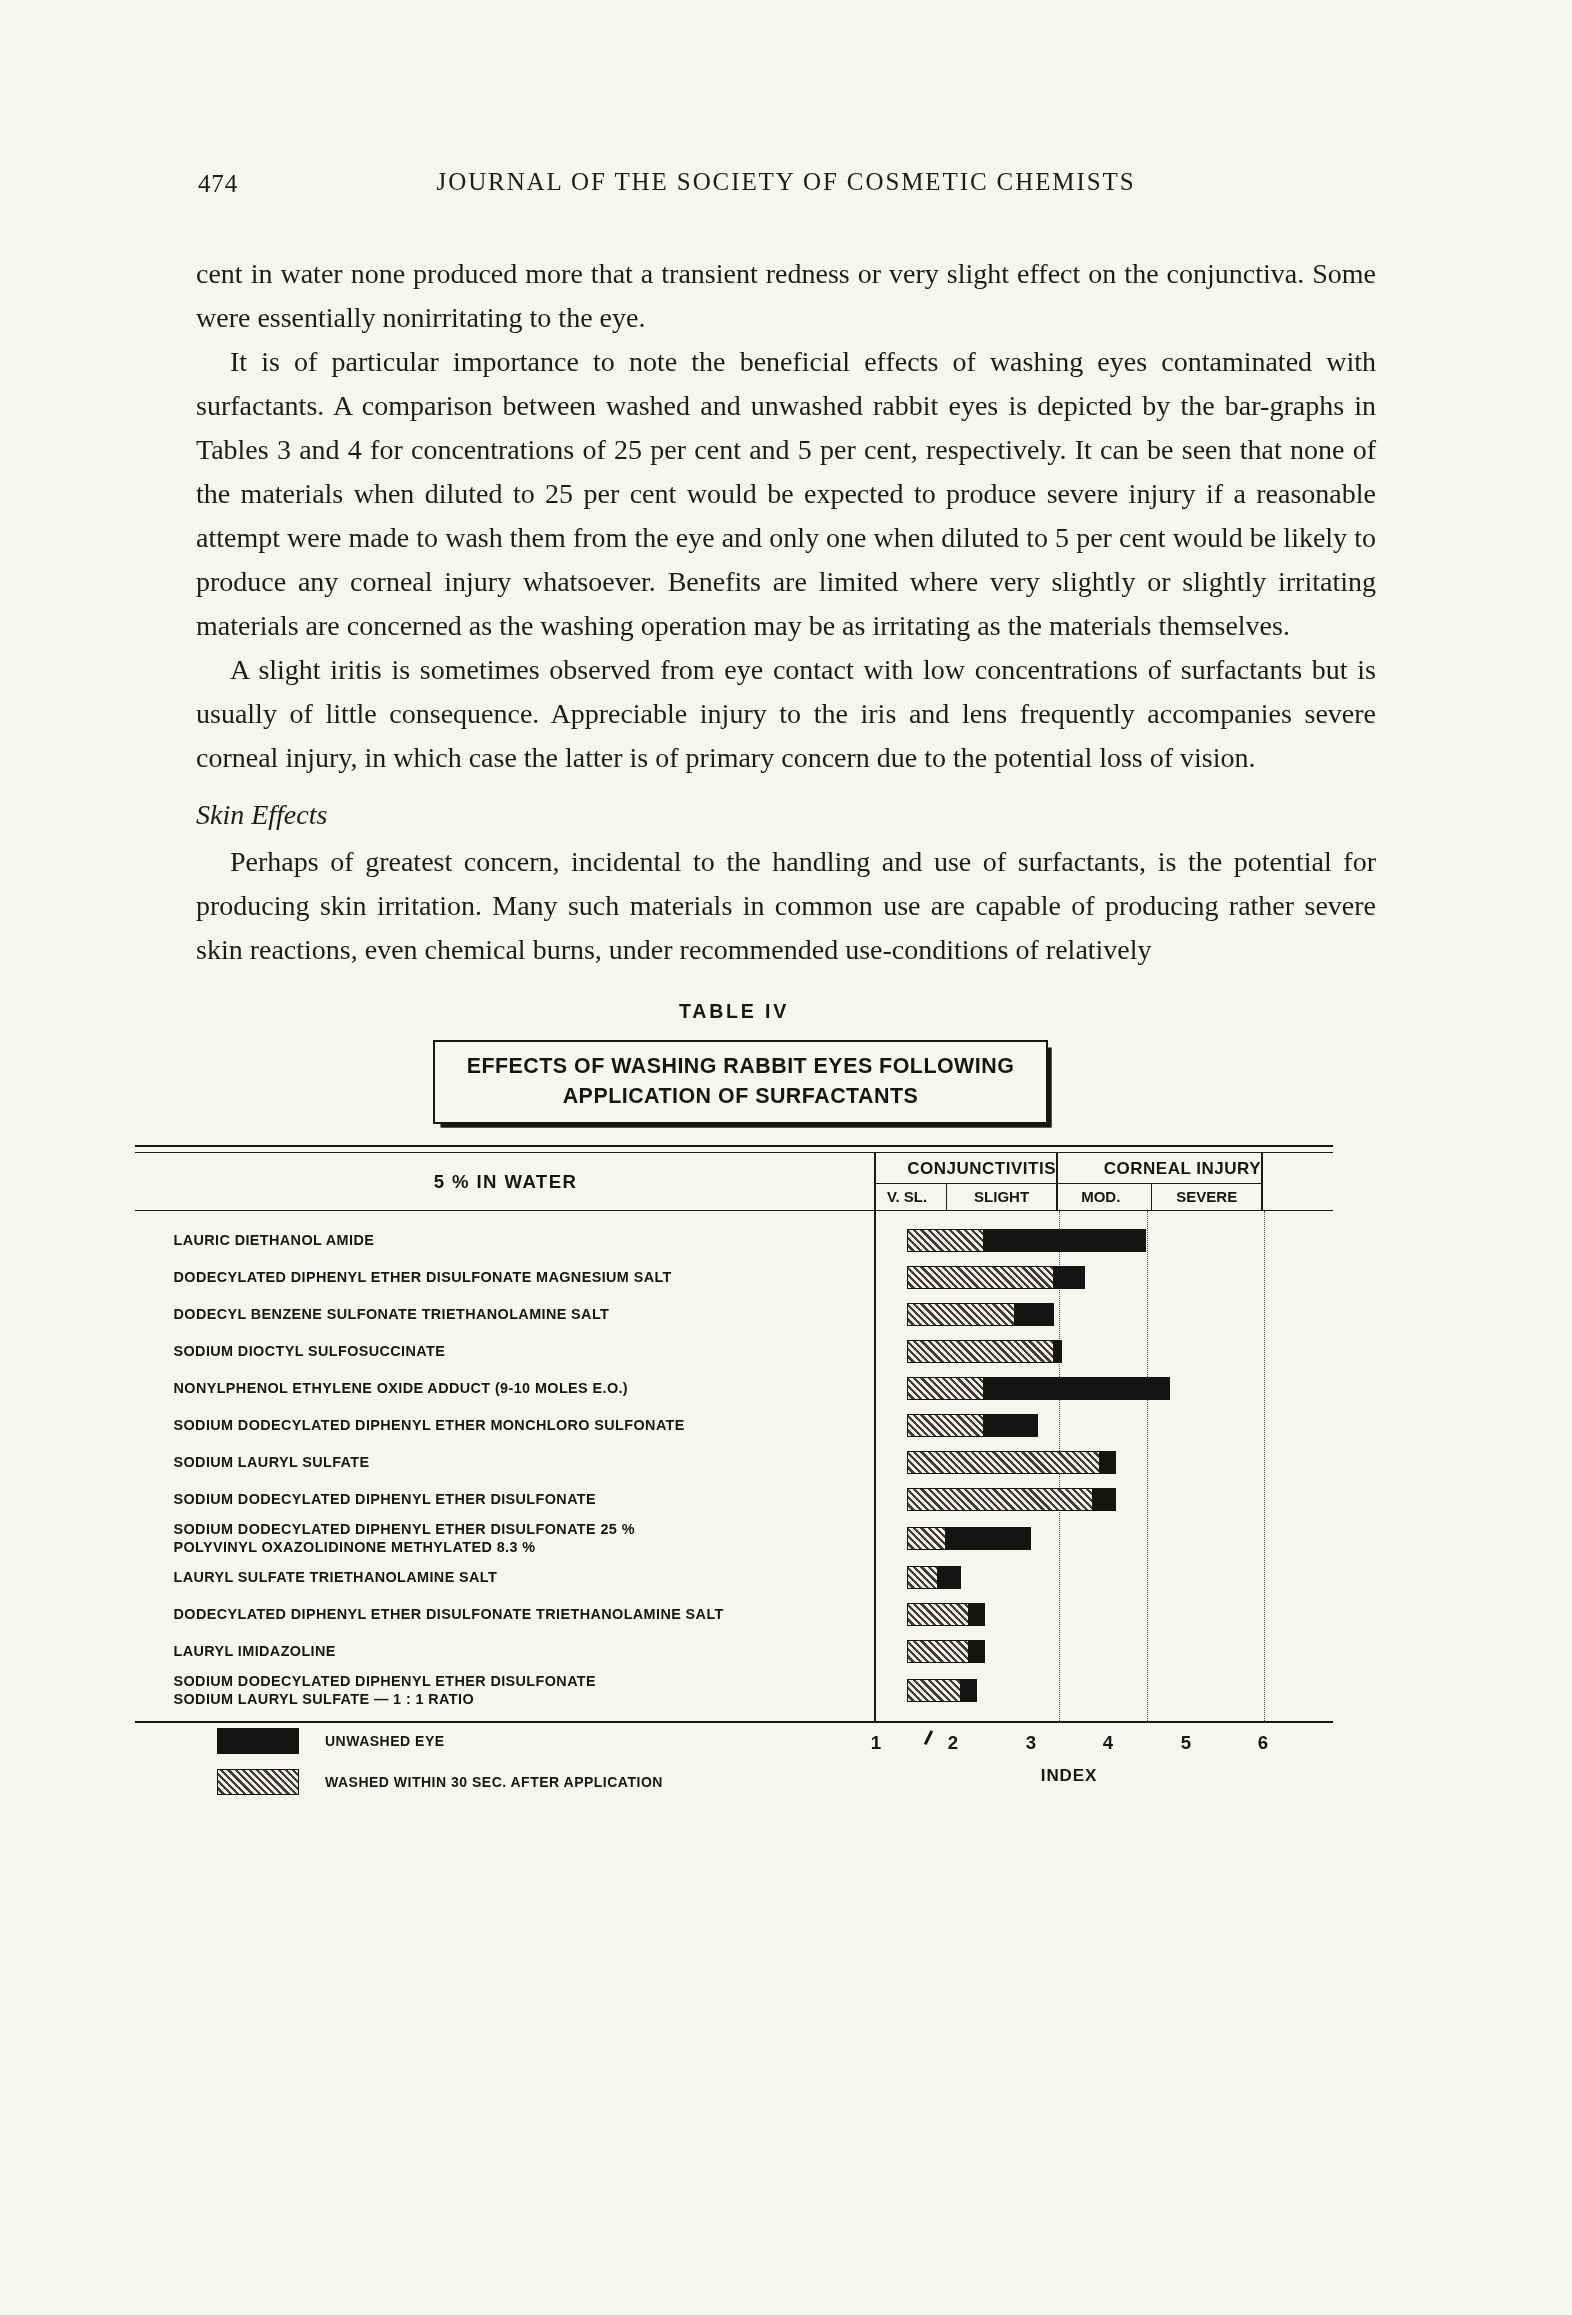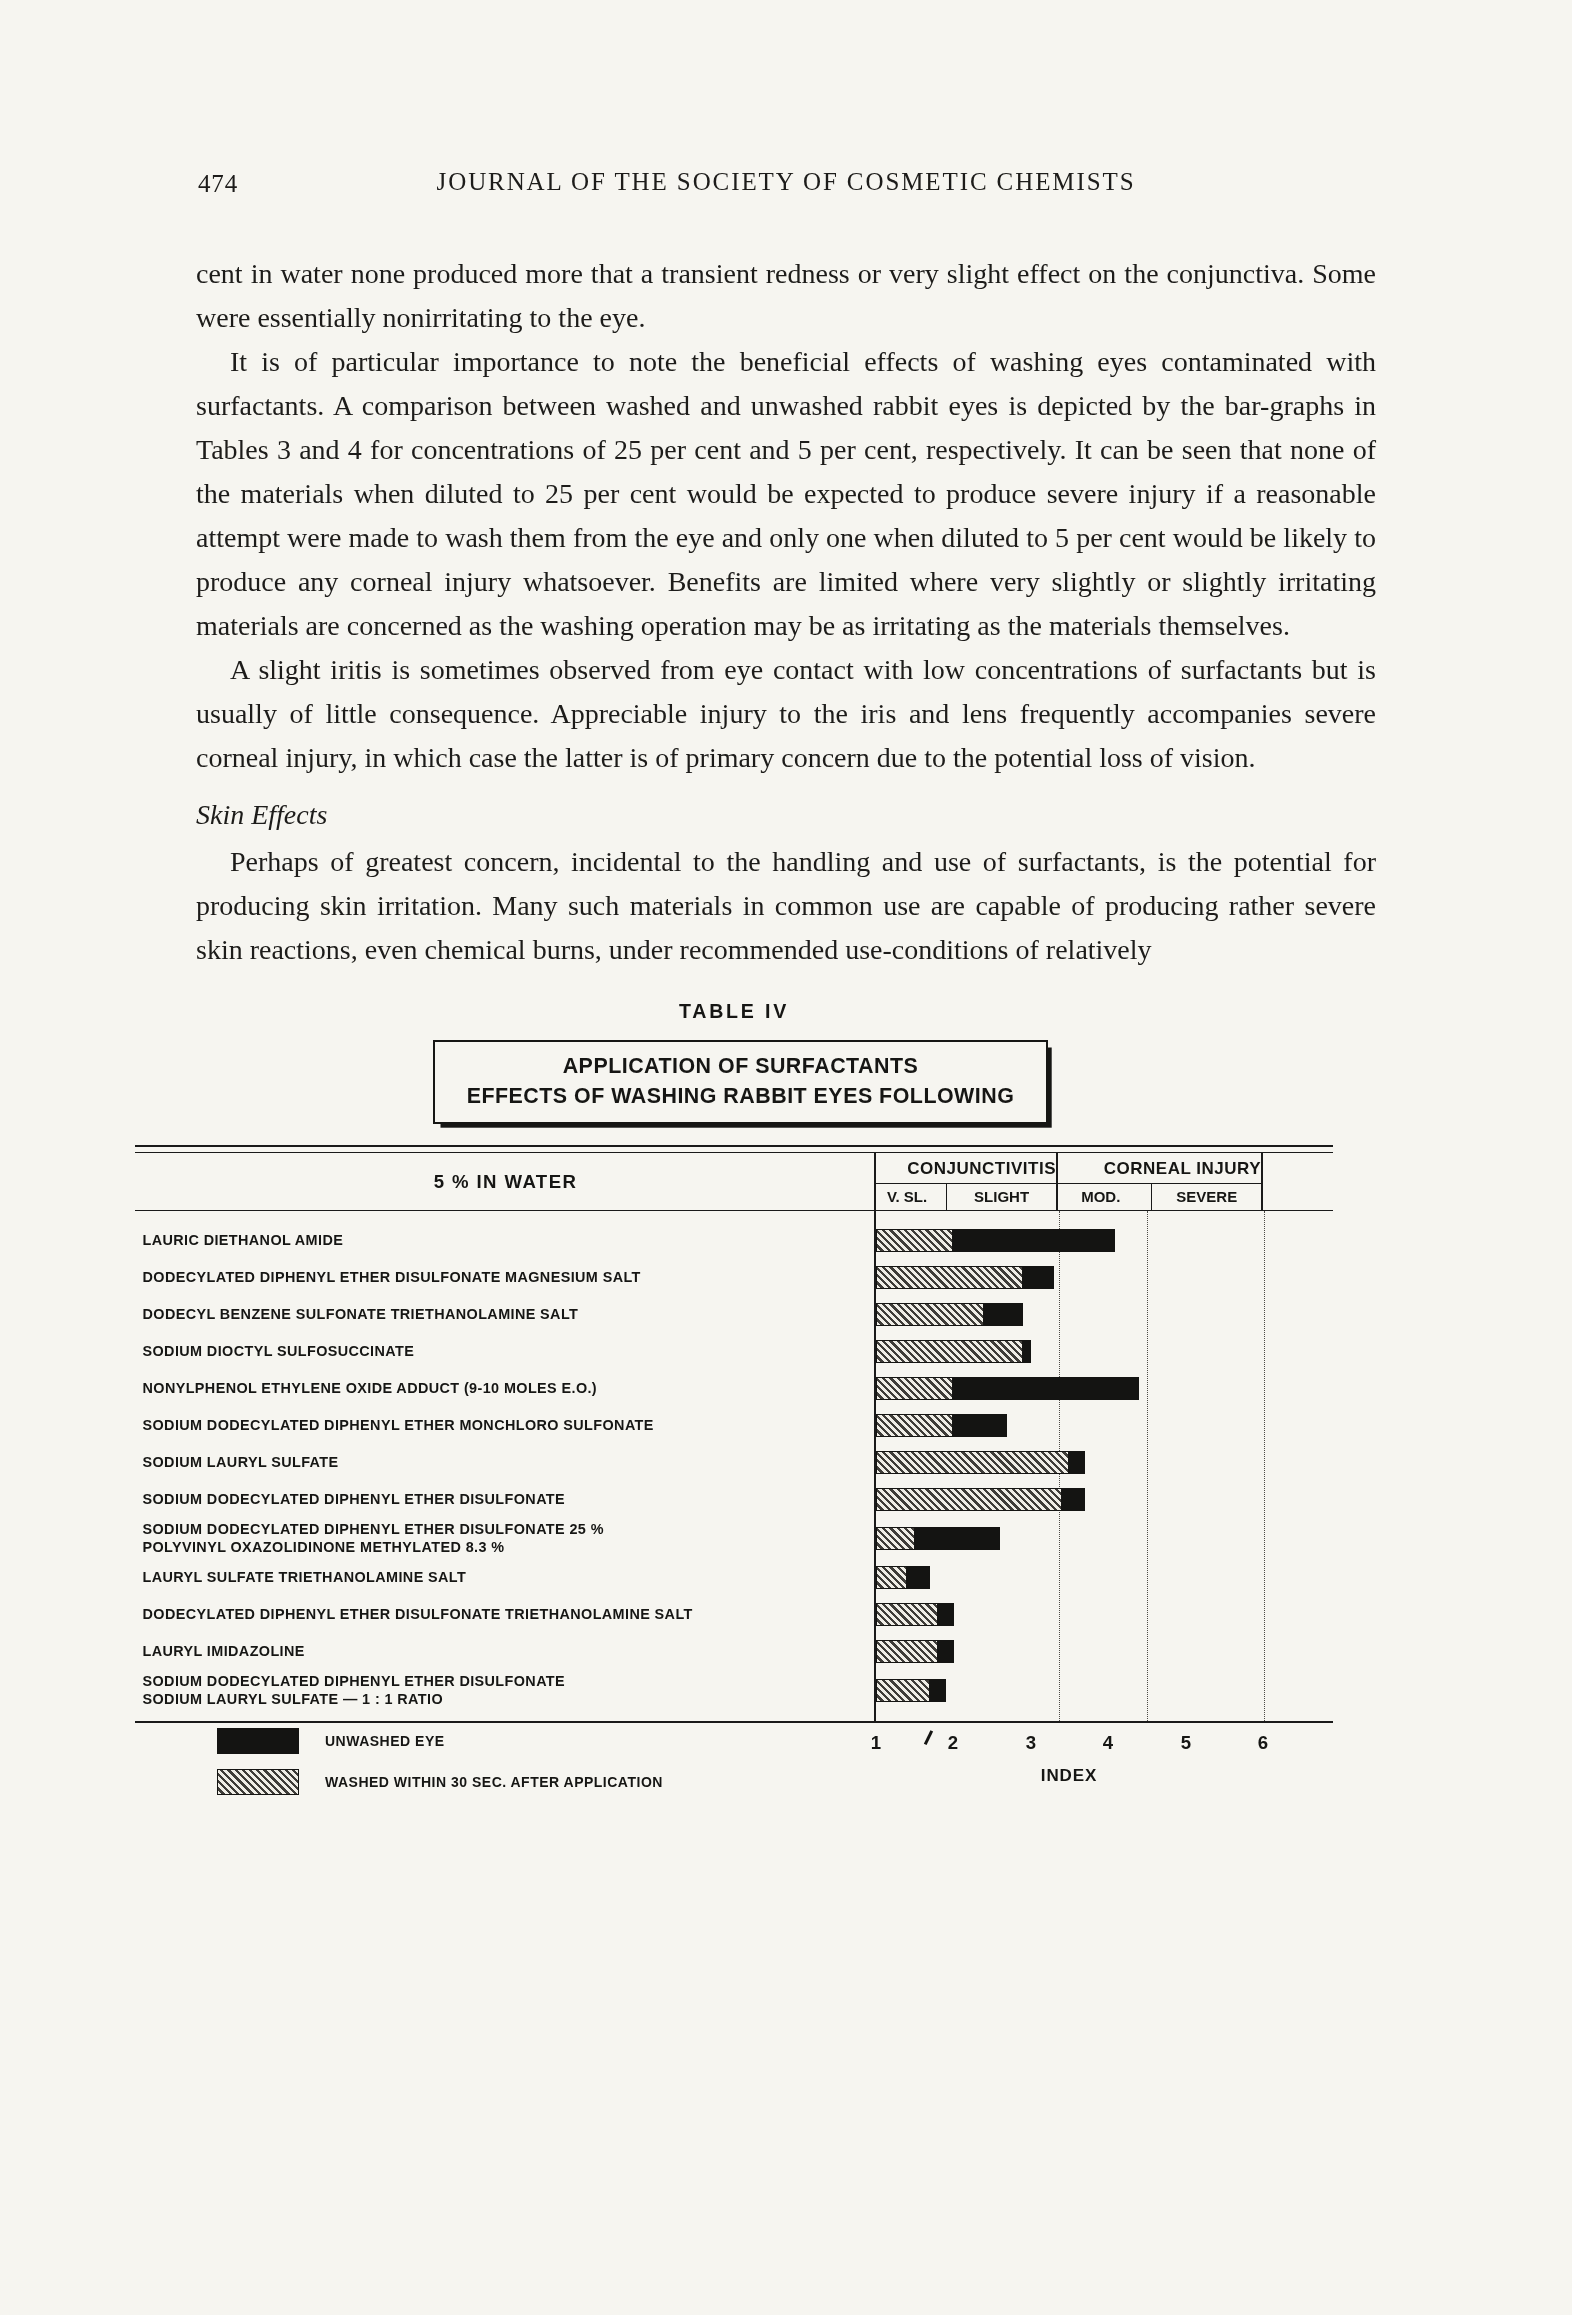--- a/index.html
+++ b/index.html
@@ -55,21 +55,21 @@
   .sc-vsl { width:65px; } .sc-slight { width:115px; }
   .sc-mod { width:89px; } .sc-severe { width:114px; }
 
   .chart-rows { position:relative; padding:11.2px 0 9.3px; }
   .gridline { position:absolute; top:0; bottom:0; width:0; border-left:1.9px dotted #4c4a46; }
   .gl-1 { left:924px; } .gl-2 { left:1012px; } .gl-3 { left:1129px; }
 
   .crow { display:flex; align-items:center; min-height:37px; position:relative; }
   .clabel { width:741px; box-sizing:border-box; padding:2.8px 42px 2.8px 7.5px;
             font-size:14.4px; font-weight:bold; letter-spacing:0.4px; line-height:17.7px;
-            white-space:pre-line; }
+            white-space:pre-line;margin-left:31px; }
   .cbars { width:387px; height:26px; position:relative; display:flex; align-items:center; }
   .bar-hatched { height:23px; box-sizing:border-box; border:1.9px solid #151513;
     background:repeating-linear-gradient(45deg, #efede6 0px, #efede6 2.8px, #3e3c38 2.8px, #3e3c38 5.1px); }
   .bar-black { height:23px; background:#141412; }
 
   .axis-area { position:relative; height:117px; }
   .tick { position:absolute; top:9.3px; transform:translateX(-50%); font-size:18.6px; font-weight:bold; }
   .index-label { position:absolute; left:934px; top:43px; transform:translateX(-50%);
                  font-size:17px; font-weight:bold; letter-spacing:0.9px; }
   .stray { position:absolute; left:792px; top:7.5px; width:2.8px; height:15px;
@@ -98,22 +98,22 @@
       <p class="indent">It is of particular importance to note the beneficial effects of washing eyes contaminated with surfactants.  A comparison between washed and unwashed rabbit eyes is depicted by the bar-graphs in Tables 3 and 4 for concentrations of 25 per cent and 5 per cent, respectively.  It can be seen that none of the materials when diluted to 25 per cent would be expected to produce severe injury if a reasonable attempt were made to wash them from the eye and only one when diluted to 5 per cent would be likely to produce any corneal injury whatsoever.  Benefits are limited where very slightly or slightly irritating materials are concerned as the washing operation may be as irritating as the materials themselves.</p>
       <p class="indent">A slight iritis is sometimes observed from eye contact with low concentrations of surfactants but is usually of little consequence.  Appreciable injury to the iris and lens frequently accompanies severe corneal injury, in which case the latter is of primary concern due to the potential loss of vision.</p>
       <h3 class="section-heading">Skin Effects</h3>
       <p class="indent">Perhaps of greatest concern, incidental to the handling and use of surfactants, is the potential for producing skin irritation.  Many such materials in common use are capable of producing rather severe skin reactions, even chemical burns, under recommended use-conditions of relatively</p>
     </section>
 
     <section class="table-block">
       <div class="table-label">TABLE IV</div>
 
       <div class="title-box">
+        <div class="t">EFFECTS OF WASHING RABBIT EYES FOLLOWING</div>
         <div class="t">APPLICATION OF SURFACTANTS</div>
-        <div class="t">EFFECTS OF WASHING RABBIT EYES FOLLOWING</div>
       </div>
 
       <div class="chart">
         <div class="rule-double"></div>
 
         <div class="chart-main">
           <div class="vline-solid"></div>
 
           <div class="chart-header">
             <div class="left-head">5 % IN WATER</div>

